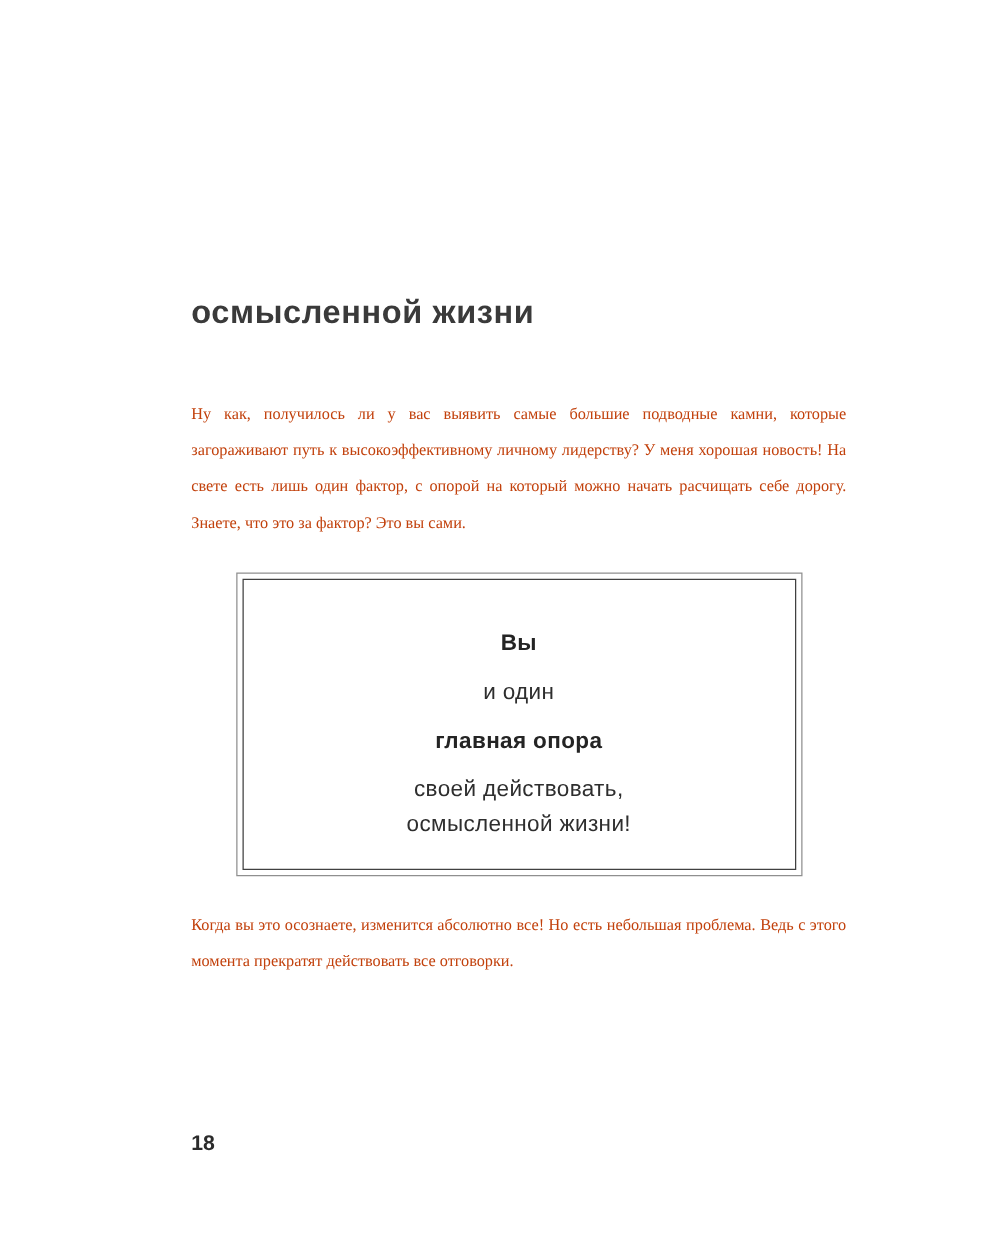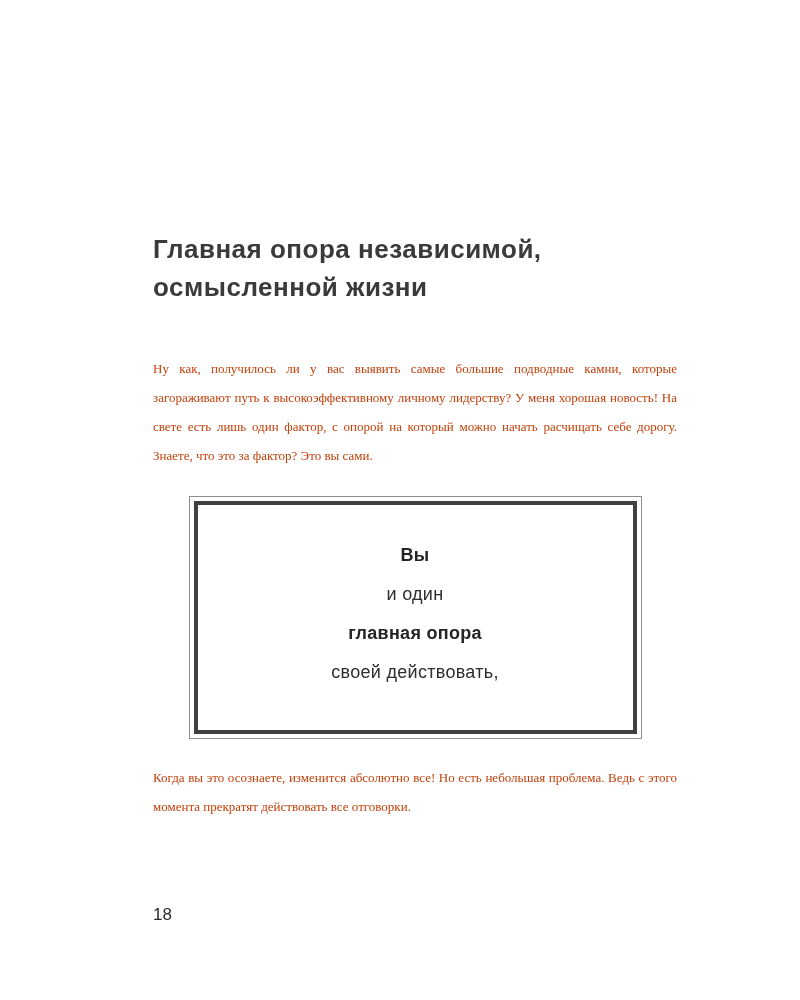--- a/index.html
+++ b/index.html
@@ -50,22 +50,22 @@
     }
     .callout-outer {
       margin: 26px auto 0 auto;
       width: 453px;
       border: 1px solid #8f8f8f;
       padding: 4px;
       background: #ffffff;
       box-sizing: border-box;
     }
     .callout-inner {
-      border: 4px solid #404040;
-      padding: 38px 18px 42px 18px;
+      border: 1px solid #404040;
+      padding: 38px 18px 24px 18px;
       text-align: center;
       font-family: "Liberation Sans", "DejaVu Sans", sans-serif;
       font-size: 18px;
       color: #2e2e2e;
       letter-spacing: 0.3px;
     }
     .callout-line {
       margin: 0 0 15px 0;
       line-height: 24px;
     }
@@ -77,44 +77,44 @@
     }
     .bold {
       font-weight: bold;
       color: #242424;
     }
     .page-number {
       position: absolute;
       left: 153px;
       top: 905px;
       font-family: "Liberation Sans", "DejaVu Sans", sans-serif;
-      font-weight: normal;
+      font-weight: bold;
       font-size: 17px;
       color: #2b2b2b;
     }
   </style>
 </head>
 <body>
 
 <div class="page">
   <div class="content">
 
     <h1 class="heading">
-      <span class="hline">Главная опора независимой,</span>
       <span class="hline">осмысленной жизни</span>
     </h1>
 
     <p class="para para1">Ну как, получилось ли у вас выявить самые большие подводные камни, которые загораживают путь к высокоэффективному личному лидерству? У меня хорошая новость! На свете есть лишь один фактор, с опорой на который можно начать расчищать себе дорогу. Знаете, что это за фактор? Это вы сами.</p>
 
     <div class="callout-outer">
       <div class="callout-inner">
         <div class="callout-line bold">Вы</div>
         <div class="callout-line">и один</div>
         <div class="callout-line"><span class="bold">главная опора</span></div>
         <div class="callout-line tight">своей действовать,</div>
+        <div class="callout-line last">осмысленной жизни!</div>
       </div>
     </div>
 
     <p class="para para2">Когда вы это осознаете, изменится абсолютно все! Но есть небольшая проблема. Ведь с этого момента прекратят действовать все отговорки.</p>
 
   </div>
 
   <div class="page-number">18</div>
 </div>
 

